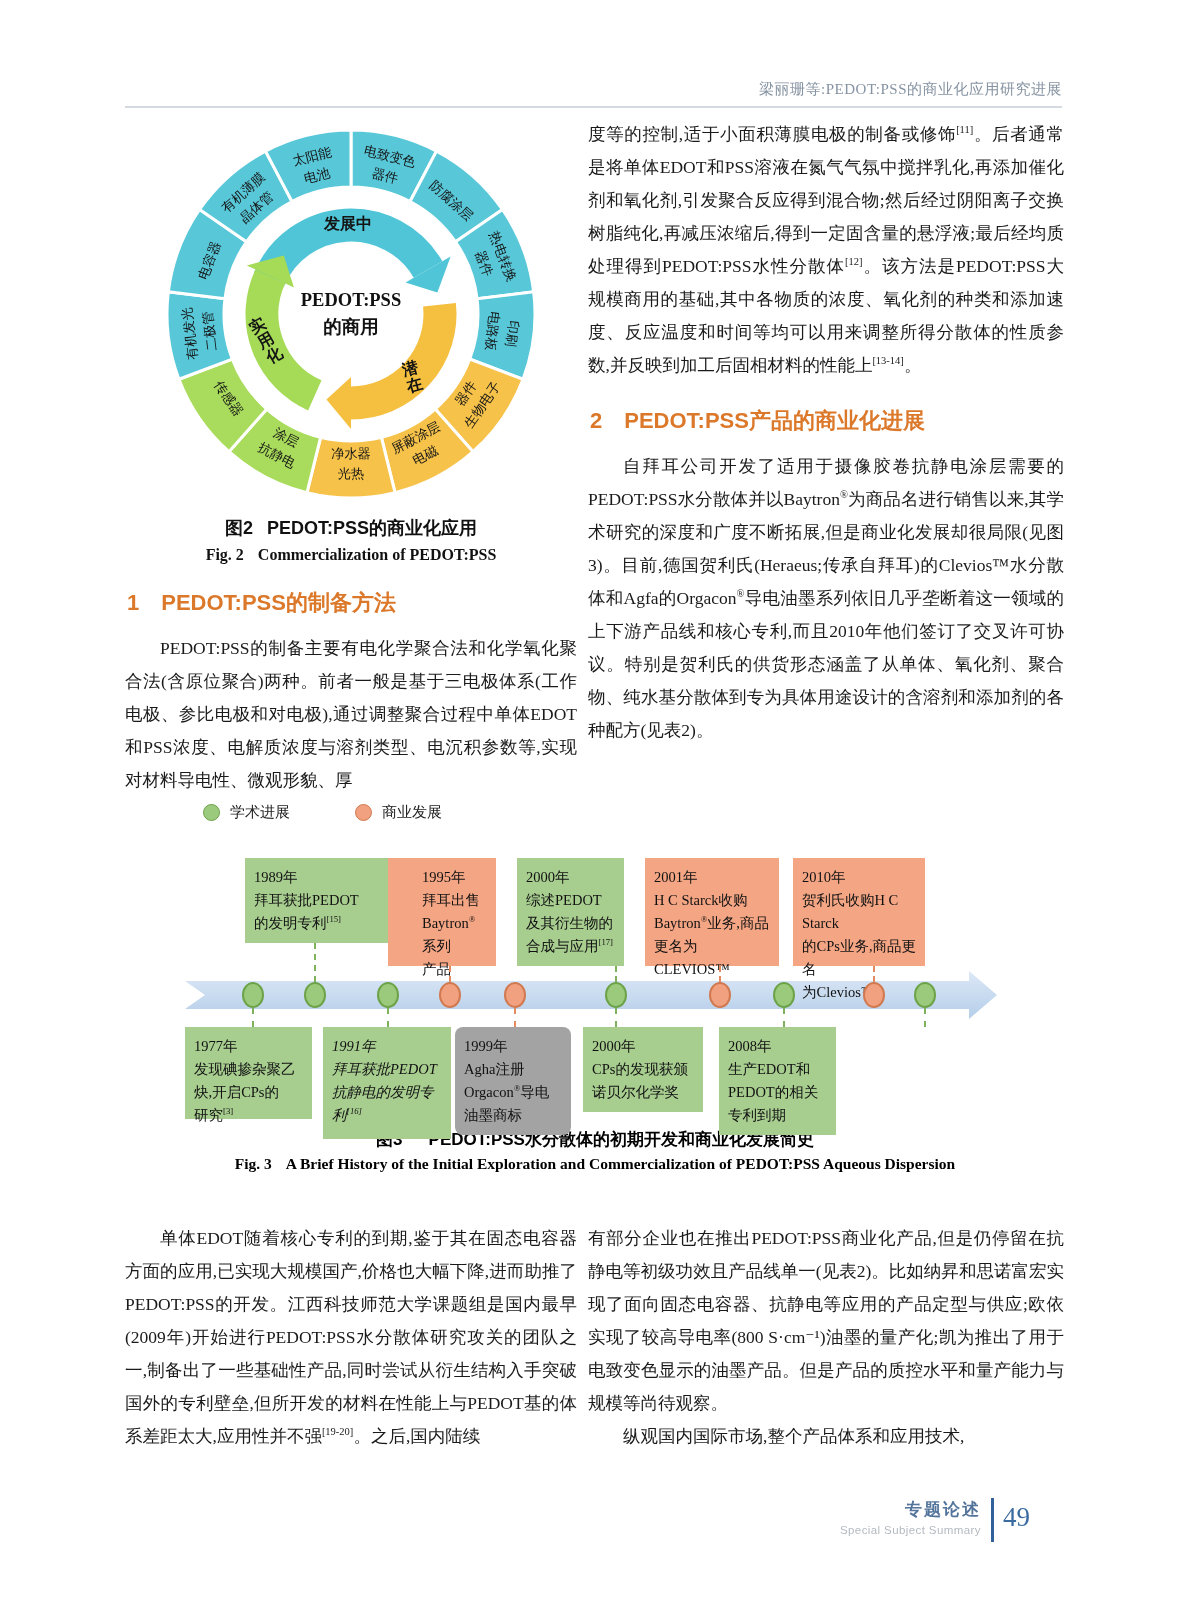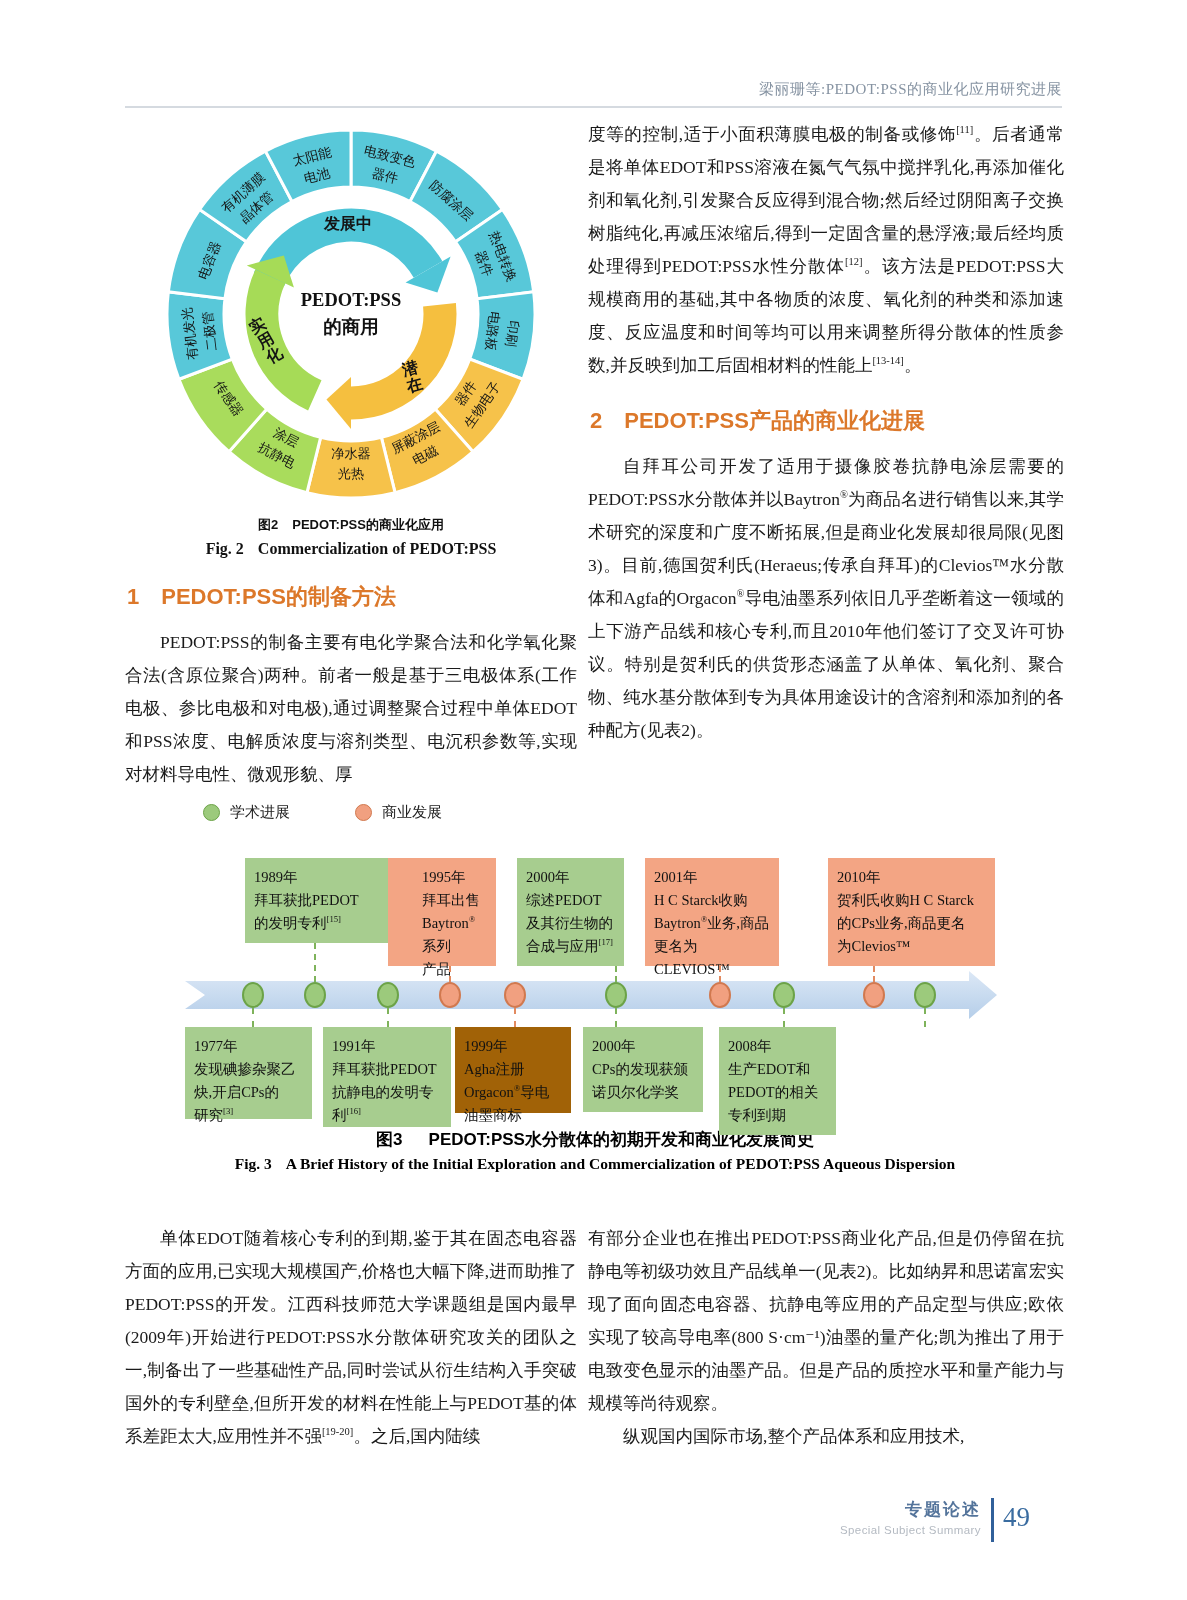--- a/index.html
+++ b/index.html
@@ -19,21 +19,21 @@
   .para.indent { text-indent:2em; }
   sup { font-size:0.6em; vertical-align:super; line-height:0; }
 
   .sec-h { font-family:"Liberation Sans","DejaVu Sans",sans-serif; font-weight:bold;
     font-size:22px; color:#DC782A; display:flex; align-items:baseline; margin:24px 0 14px 2px; }
   .sec-h .num { margin-right:22px; }
 
   .fig2-svg { display:block; margin:6px auto 0 auto; }
   .cap { display:flex; justify-content:center; align-items:baseline; gap:14px; }
   .cap-cn { font-family:"Liberation Sans","DejaVu Sans",sans-serif; font-weight:bold;
-    font-size:13px; color:#111; margin-top:10px; }
+    font-size:18px; color:#111; margin-top:10px; }
   .cap-en { font-weight:bold; font-size:16px; color:#111; margin-top:6px; }
 
   
   .fig3 { position:absolute; left:125px; top:795px; width:940px; height:392px; }
   .fig3 .legend-item { position:absolute; display:flex; align-items:center; gap:10px;
     font-size:15px; color:#222; }
   .legend-dot { width:17px; height:17px; border-radius:50%; display:inline-block; }
   .tbox { position:absolute; font-size:14.5px; line-height:23px; color:#111;
     padding:8px 9px 6px 9px; }
   .conn { position:absolute; width:0; }
@@ -160,35 +160,35 @@
         <div>炔,开启CPs的</div>
         <div>研究<sup>[3]</sup></div>
       </div>
       <div class="conn" style="left:127px; top:213px; height:19px; border-left:2.5px dashed #7FB35B;"></div>
       <div class="tbox" style="left:120px; top:63px; width:143px; height:85px; background:#A7CD8F;">
         <div>1989年</div>
         <div>拜耳获批PEDOT</div>
         <div>的发明专利<sup>[15]</sup></div>
       </div>
       <div class="conn" style="left:189px; top:148px; height:39px; border-left:2.5px dashed #7FB35B;"></div>
-      <div class="tbox" style="left:198px; top:232px; width:128px; height:100px; background:#A7CD8F;">
+      <div class="tbox" style="left:198px; top:232px; width:128px; height:112px; background:#A7CD8F;font-style:italic;">
         <div>1991年</div>
         <div>拜耳获批PEDOT</div>
         <div>抗静电的发明专</div>
         <div>利<sup>[16]</sup></div>
       </div>
       <div class="conn" style="left:262px; top:213px; height:19px; border-left:2.5px dashed #7FB35B;"></div>
       <div class="tbox" style="left:263px; top:63px; width:108px; height:108px; background:#F3A584;padding-left:34px;">
         <div>1995年</div>
         <div>拜耳出售</div>
         <div>Baytron<sup>®</sup>系列</div>
         <div>产品</div>
       </div>
       <div class="conn" style="left:324px; top:171px; height:16px; border-left:2.5px dashed #E28A60;"></div>
-      <div class="tbox" style="left:330px; top:232px; width:116px; height:86px; background:#a16207;">
+      <div class="tbox" style="left:330px; top:232px; width:116px; height:108px; background:#a3a3a3;border-radius:8px;">
         <div>1999年</div>
         <div>Agha注册</div>
         <div>Orgacon<sup>®</sup>导电</div>
         <div>油墨商标</div>
       </div>
       <div class="conn" style="left:389px; top:213px; height:19px; border-left:2.5px dashed #E28A60;"></div>
       <div class="tbox" style="left:392px; top:63px; width:107px; height:108px; background:#A7CD8F;">
         <div>2000年</div>
         <div>综述PEDOT</div>
         <div>及其衍生物的</div>
@@ -208,21 +208,21 @@
         <div>更名为CLEVIOS™</div>
       </div>
       <div class="conn" style="left:594px; top:171px; height:16px; border-left:2.5px dashed #E28A60;"></div>
       <div class="tbox" style="left:594px; top:232px; width:117px; height:108px; background:#A7CD8F;">
         <div>2008年</div>
         <div>生产EDOT和</div>
         <div>PEDOT的相关</div>
         <div>专利到期</div>
       </div>
       <div class="conn" style="left:658px; top:213px; height:19px; border-left:2.5px dashed #7FB35B;"></div>
-      <div class="tbox" style="left:668px; top:63px; width:167px; height:108px; background:#F3A584;margin-left:35px;">
+      <div class="tbox" style="left:668px; top:63px; width:132px; height:108px; background:#F3A584;">
         <div>2010年</div>
         <div>贺利氏收购H C Starck</div>
         <div>的CPs业务,商品更名</div>
         <div>为Clevios™</div>
       </div>
       <div class="conn" style="left:748px; top:171px; height:16px; border-left:2.5px dashed #E28A60;"></div>
       <div class="conn" style="left:799px; top:213px; height:19px; border-left:2.5px dashed #7FB35B;"></div>
       <div class="tdot" style="left:117px; top:187px; background:#9CCA7C;border:2px solid #6CA348;"></div>
       <div class="tdot" style="left:179px; top:187px; background:#9CCA7C;border:2px solid #6CA348;"></div>
       <div class="tdot" style="left:252px; top:187px; background:#9CCA7C;border:2px solid #6CA348;"></div>

